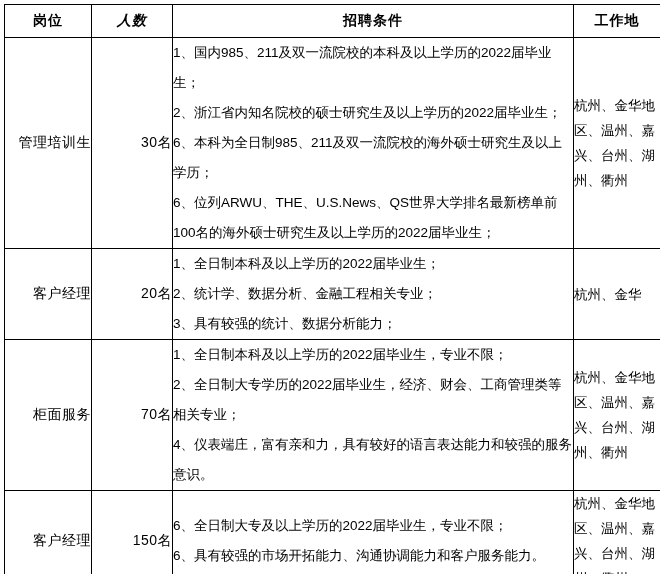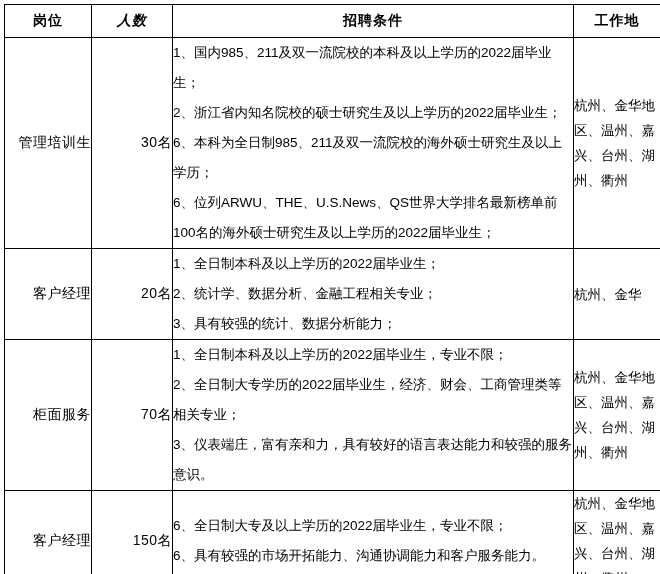--- a/index.html
+++ b/index.html
@@ -104,21 +104,21 @@
         </td>
         <td class="loc-cell">杭州、金华</td>
       </tr>
 
       <tr class="row-counter">
         <td class="post-cell">柜面服务</td>
         <td class="count-cell">70名</td>
         <td class="req-cell">
           <div class="req-line">1、全日制本科及以上学历的2022届毕业生，专业不限；</div>
           <div class="req-line">2、全日制大专学历的2022届毕业生，经济、财会、工商管理类等相关专业；</div>
-          <div class="req-line">3、仪表端庄，富有亲和力，具有较好的语言表达能力和较强的服务意识。</div>
+          <div class="req-line">4、仪表端庄，富有亲和力，具有较好的语言表达能力和较强的服务意识。</div>
         </td>
         <td class="loc-cell">杭州、金华地区、温州、嘉兴、台州、湖州、衢州</td>
       </tr>
 
       <tr class="row-client">
         <td class="post-cell">客户经理</td>
         <td class="count-cell">150名</td>
         <td class="req-cell">
           <div class="req-line">6、全日制大专及以上学历的2022届毕业生，专业不限；</div>
           <div class="req-line">6、具有较强的市场开拓能力、沟通协调能力和客户服务能力。</div>

